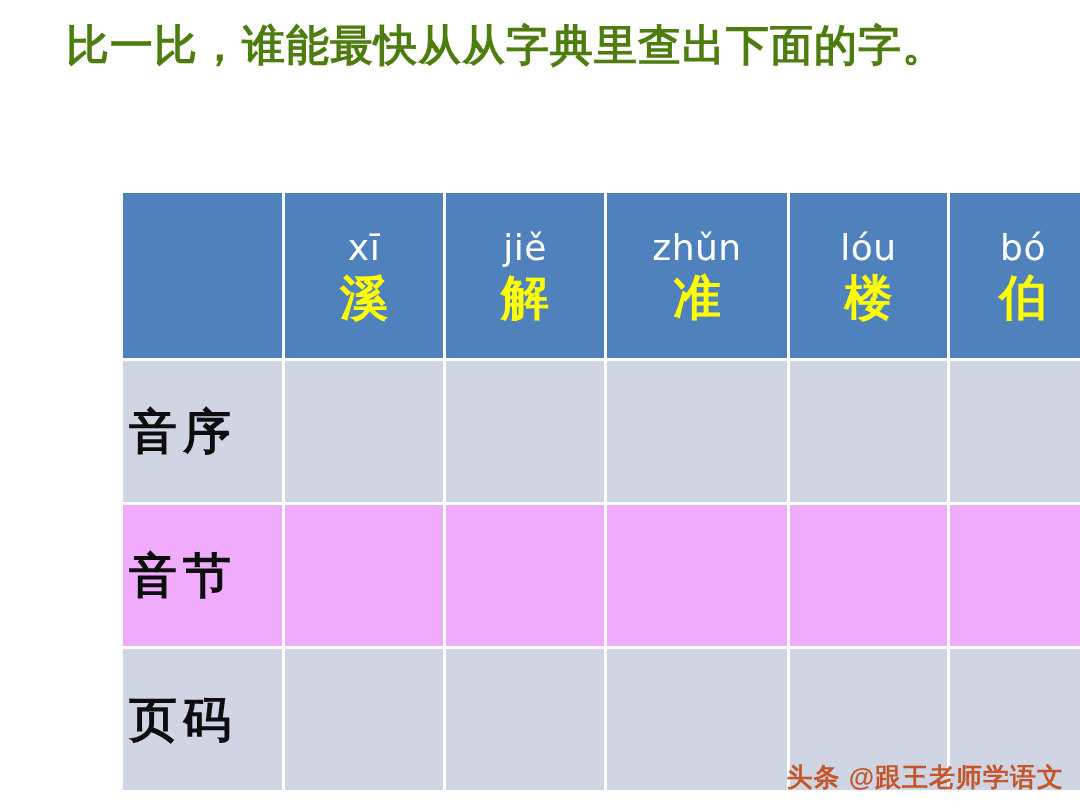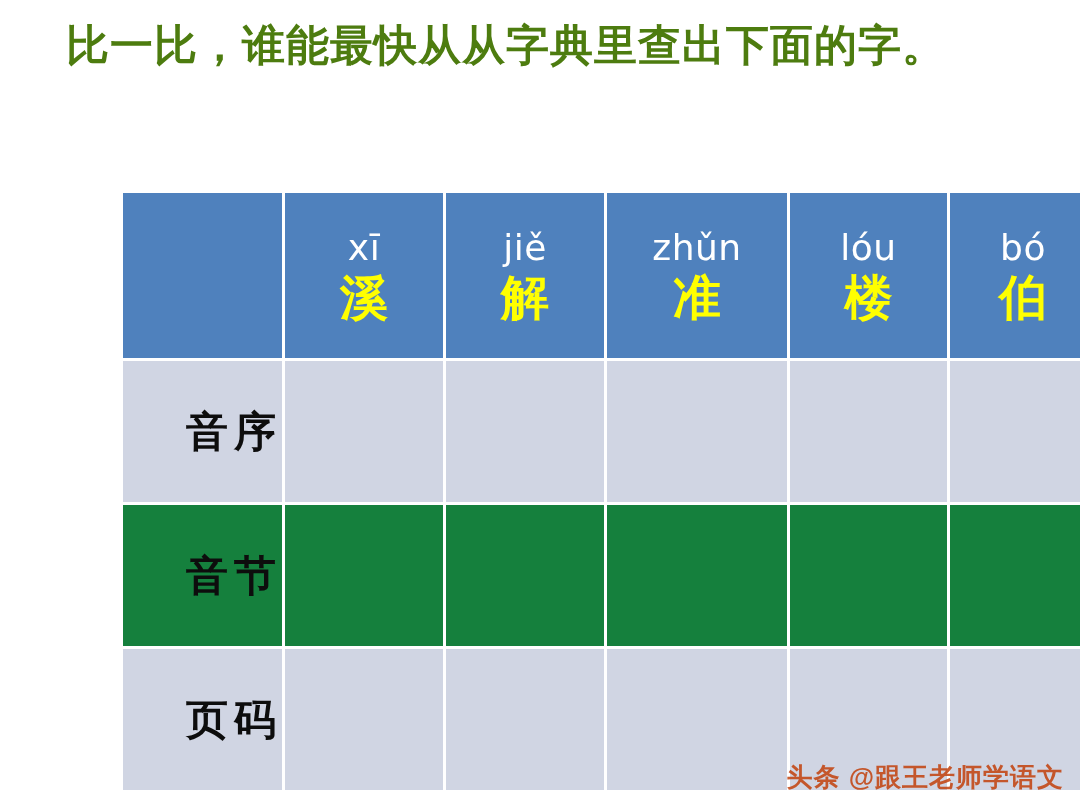--- a/index.html
+++ b/index.html
@@ -88,26 +88,26 @@
     padding: 0;
     height: 141px;
     vertical-align: middle;
     border-right: 3px solid #ffffff;
     border-bottom: 3px solid #ffffff;
   }
   tbody td:last-child { border-right: none; }
   tbody tr:last-child td { border-bottom: none; }
 
   tbody tr.band-a td { background: #D0D5E3; }
-  tbody tr.band-b td { background: #15803d; }
+  tbody tr.band-b td { background: #f0abfc; }
 
   td.row-label {
-    text-align: right;
-    font-family: "Liberation Serif", "DejaVu Serif", serif;
-    font-size: 42px;
+    text-align: left;
+    font-family: "Liberation Serif", "DejaVu Serif", serif;
+    font-size: 48px;
     font-weight: 700;
     color: #0d0d0d;
     letter-spacing: 6px;
     text-indent: 6px;
   }
 
   
   #watermark {
     position: absolute;
     right: 16px;

